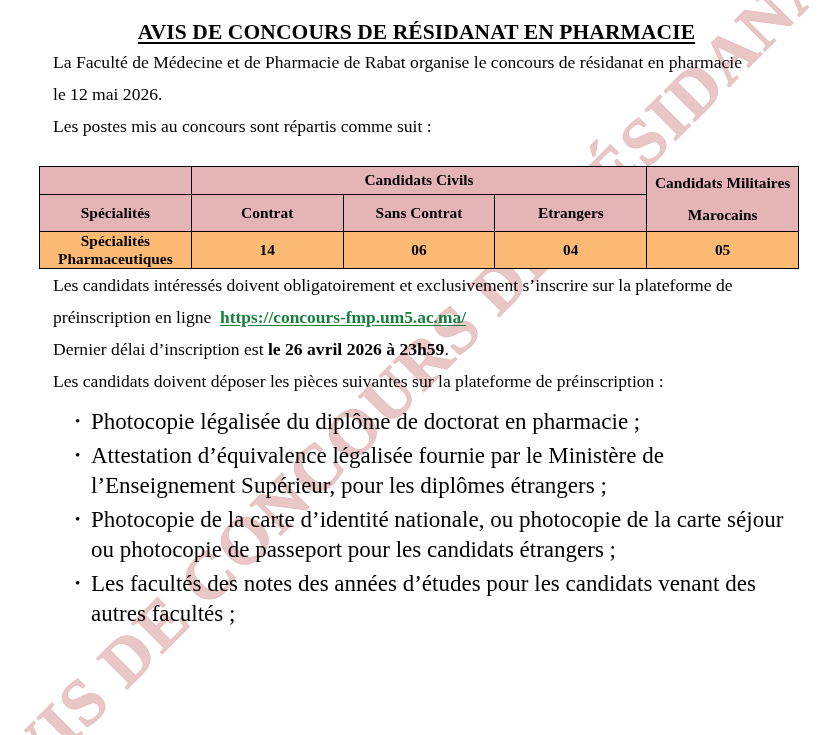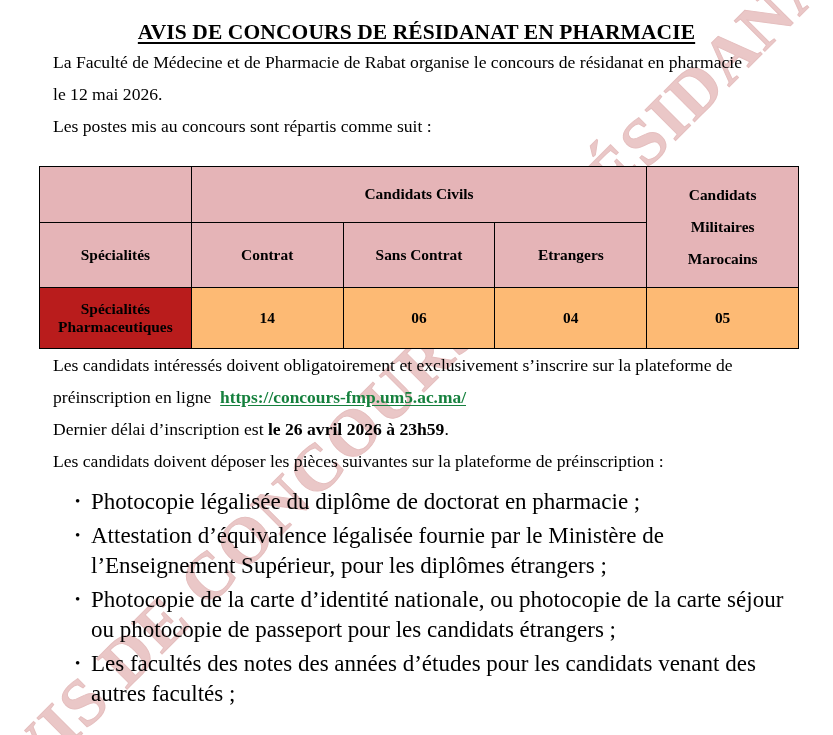--- a/index.html
+++ b/index.html
@@ -99,39 +99,39 @@
     width: 760px;
     background: #ffffff;
   }
   table.posts-table th,
   table.posts-table td {
     border: 1px solid #000000;
     font-size: 15.4px;
     font-weight: bold;
     text-align: center;
     vertical-align: middle;
-    padding: 12px;
+    padding: 0;
   }
   table.posts-table thead th {
     background: #e5b4b7;
   }
   th.col-spec-blank { height: 26px; }
   th.col-spec-label { height: 35px; }
   th.h-civils { height: 26px; font-size: 16.4px; }
   th.h-militaires {
     font-size: 16.2px;
     line-height: 32px;
     padding: 4px 3px;
   }
   th.h-sub { height: 35px; font-size: 15.4px; }
   td.row-label {
     height: 34px;
     font-size: 16.2px;
     text-align: center;
-    background: #b91c1c;
+    background: #fdba74;
   }
   td.row-val {
     height: 34px;
     font-size: 16.2px;
     background: #fdba74;
   }
 
   
   .para-inscrire {
     margin-top: 40px;

